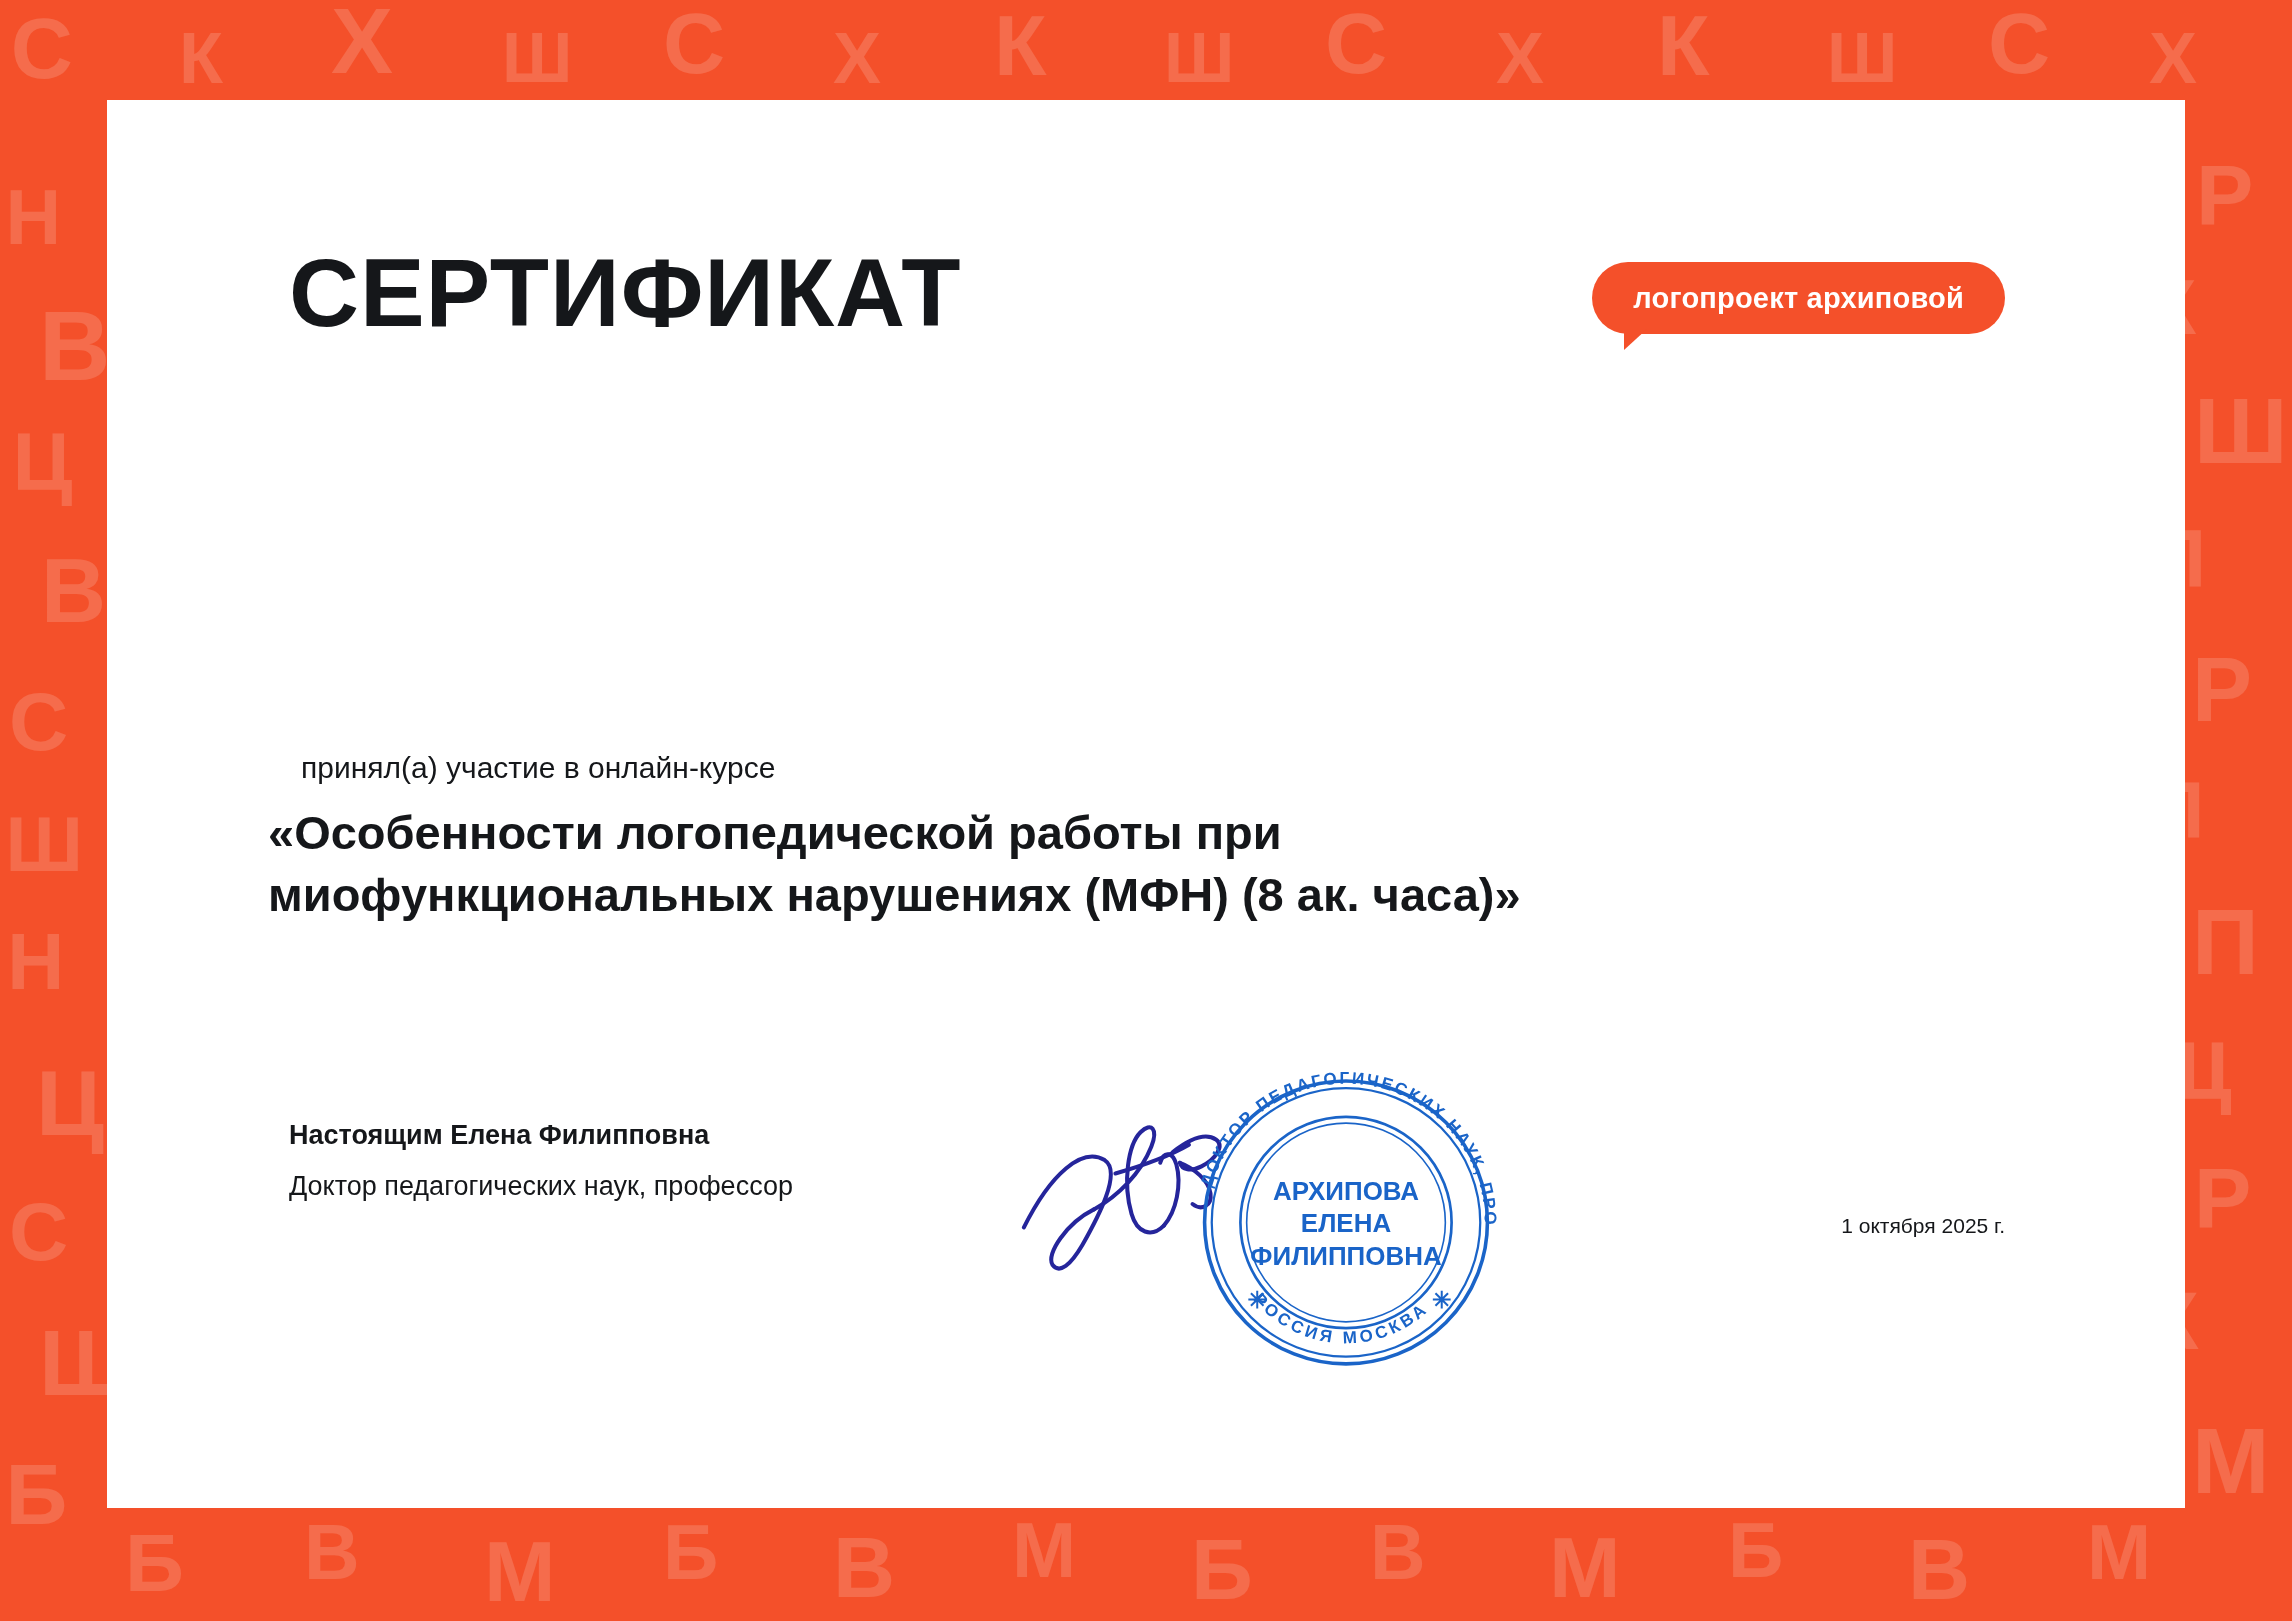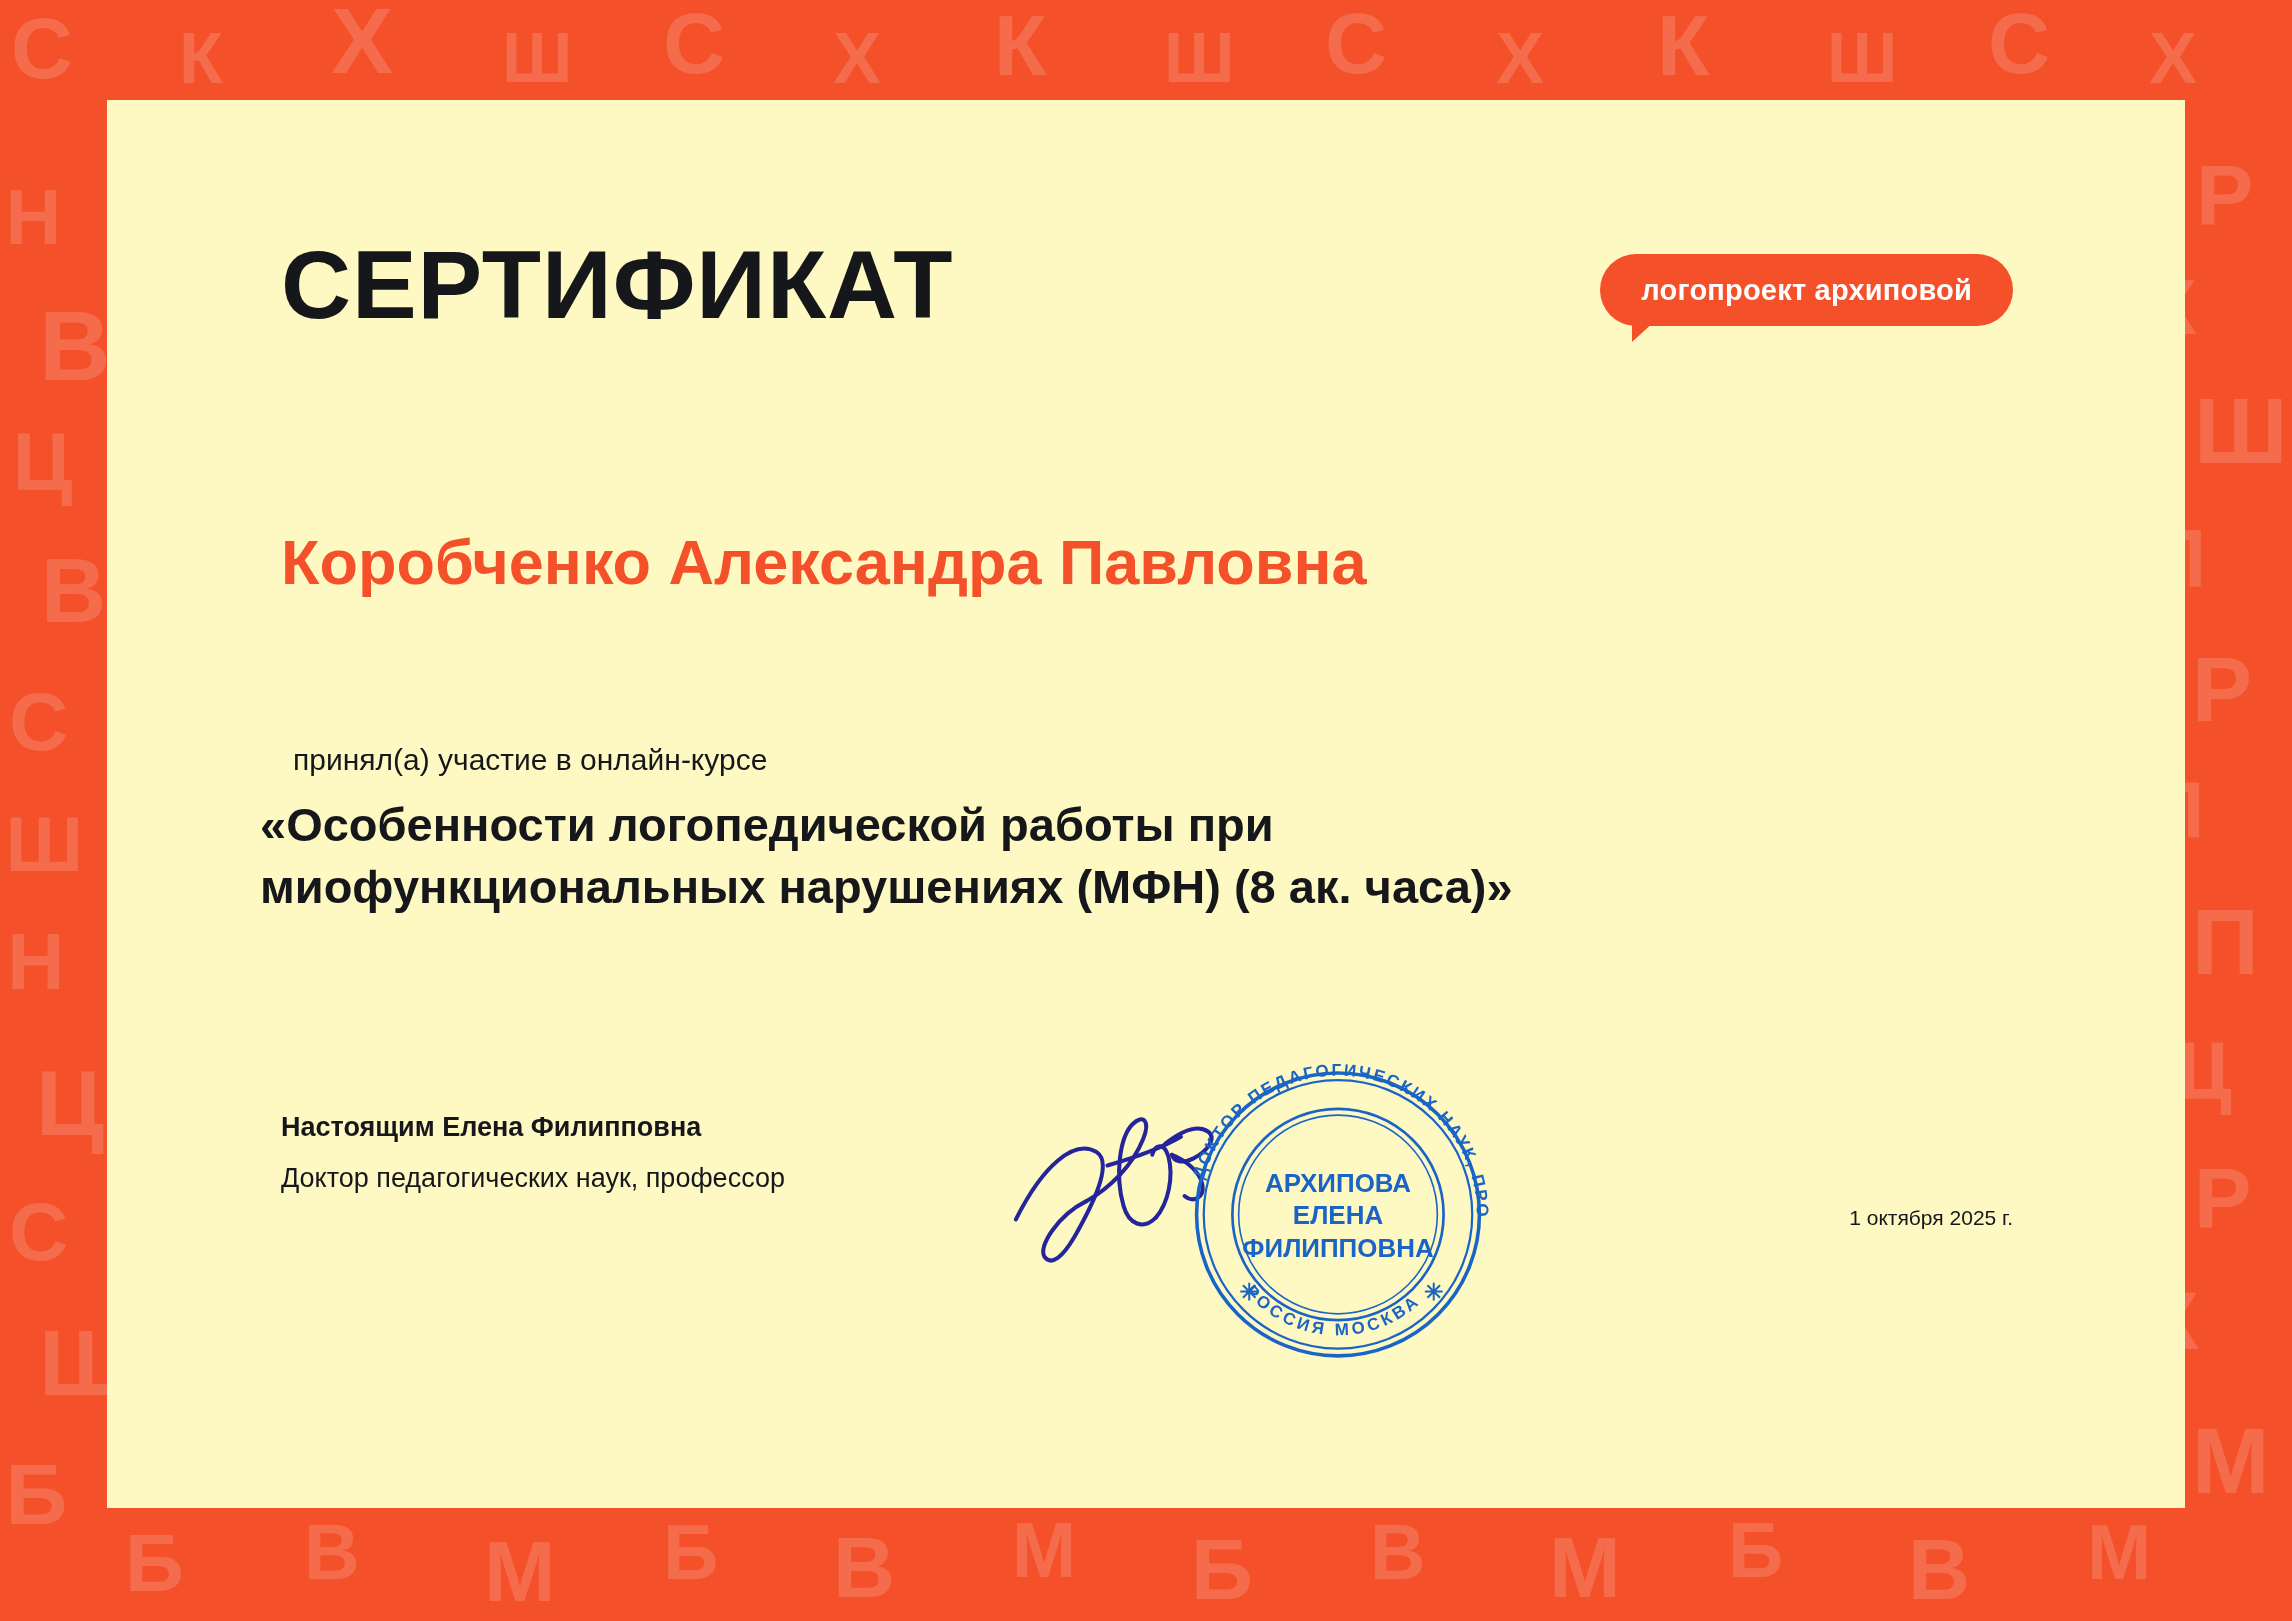--- a/index.html
+++ b/index.html
@@ -38,23 +38,23 @@
     user-select: none;
   }
 
   
   .card {
     position: absolute;
     left: 107px;
     top: 100px;
     width: 2078px;
     height: 1408px;
-    background: #fef9c3;
+    background: #ffffff;
     box-sizing: border-box;
-    padding: 4px;
+    padding: 12px;
   }
 
   .card-inner {
     position: relative;
     width: 100%;
     height: 100%;
   }
 
   
   .cert-title {
@@ -240,21 +240,20 @@
   </div>
 
   <div class="card">
     <div class="card-inner">
 
       <h1 class="cert-title">СЕРТИФИКАТ</h1>
 
       <div class="brand-bubble">логопроект архиповой</div>
 
 
-      <p class="recipient-name">Коробченко Александра Павловна</p>
 
       <p class="participation-line">принял(а) участие в онлайн-курсе</p>
 
       <p class="course-title">«Особенности логопедической работы при миофункциональных нарушениях (МФН) (8 ак. часа)»</p>
 
       <div class="signer-block">
         <p class="signer-name">Настоящим Елена Филипповна</p>
         <p class="signer-role">Доктор педагогических наук, профессор</p>
       </div>
 

